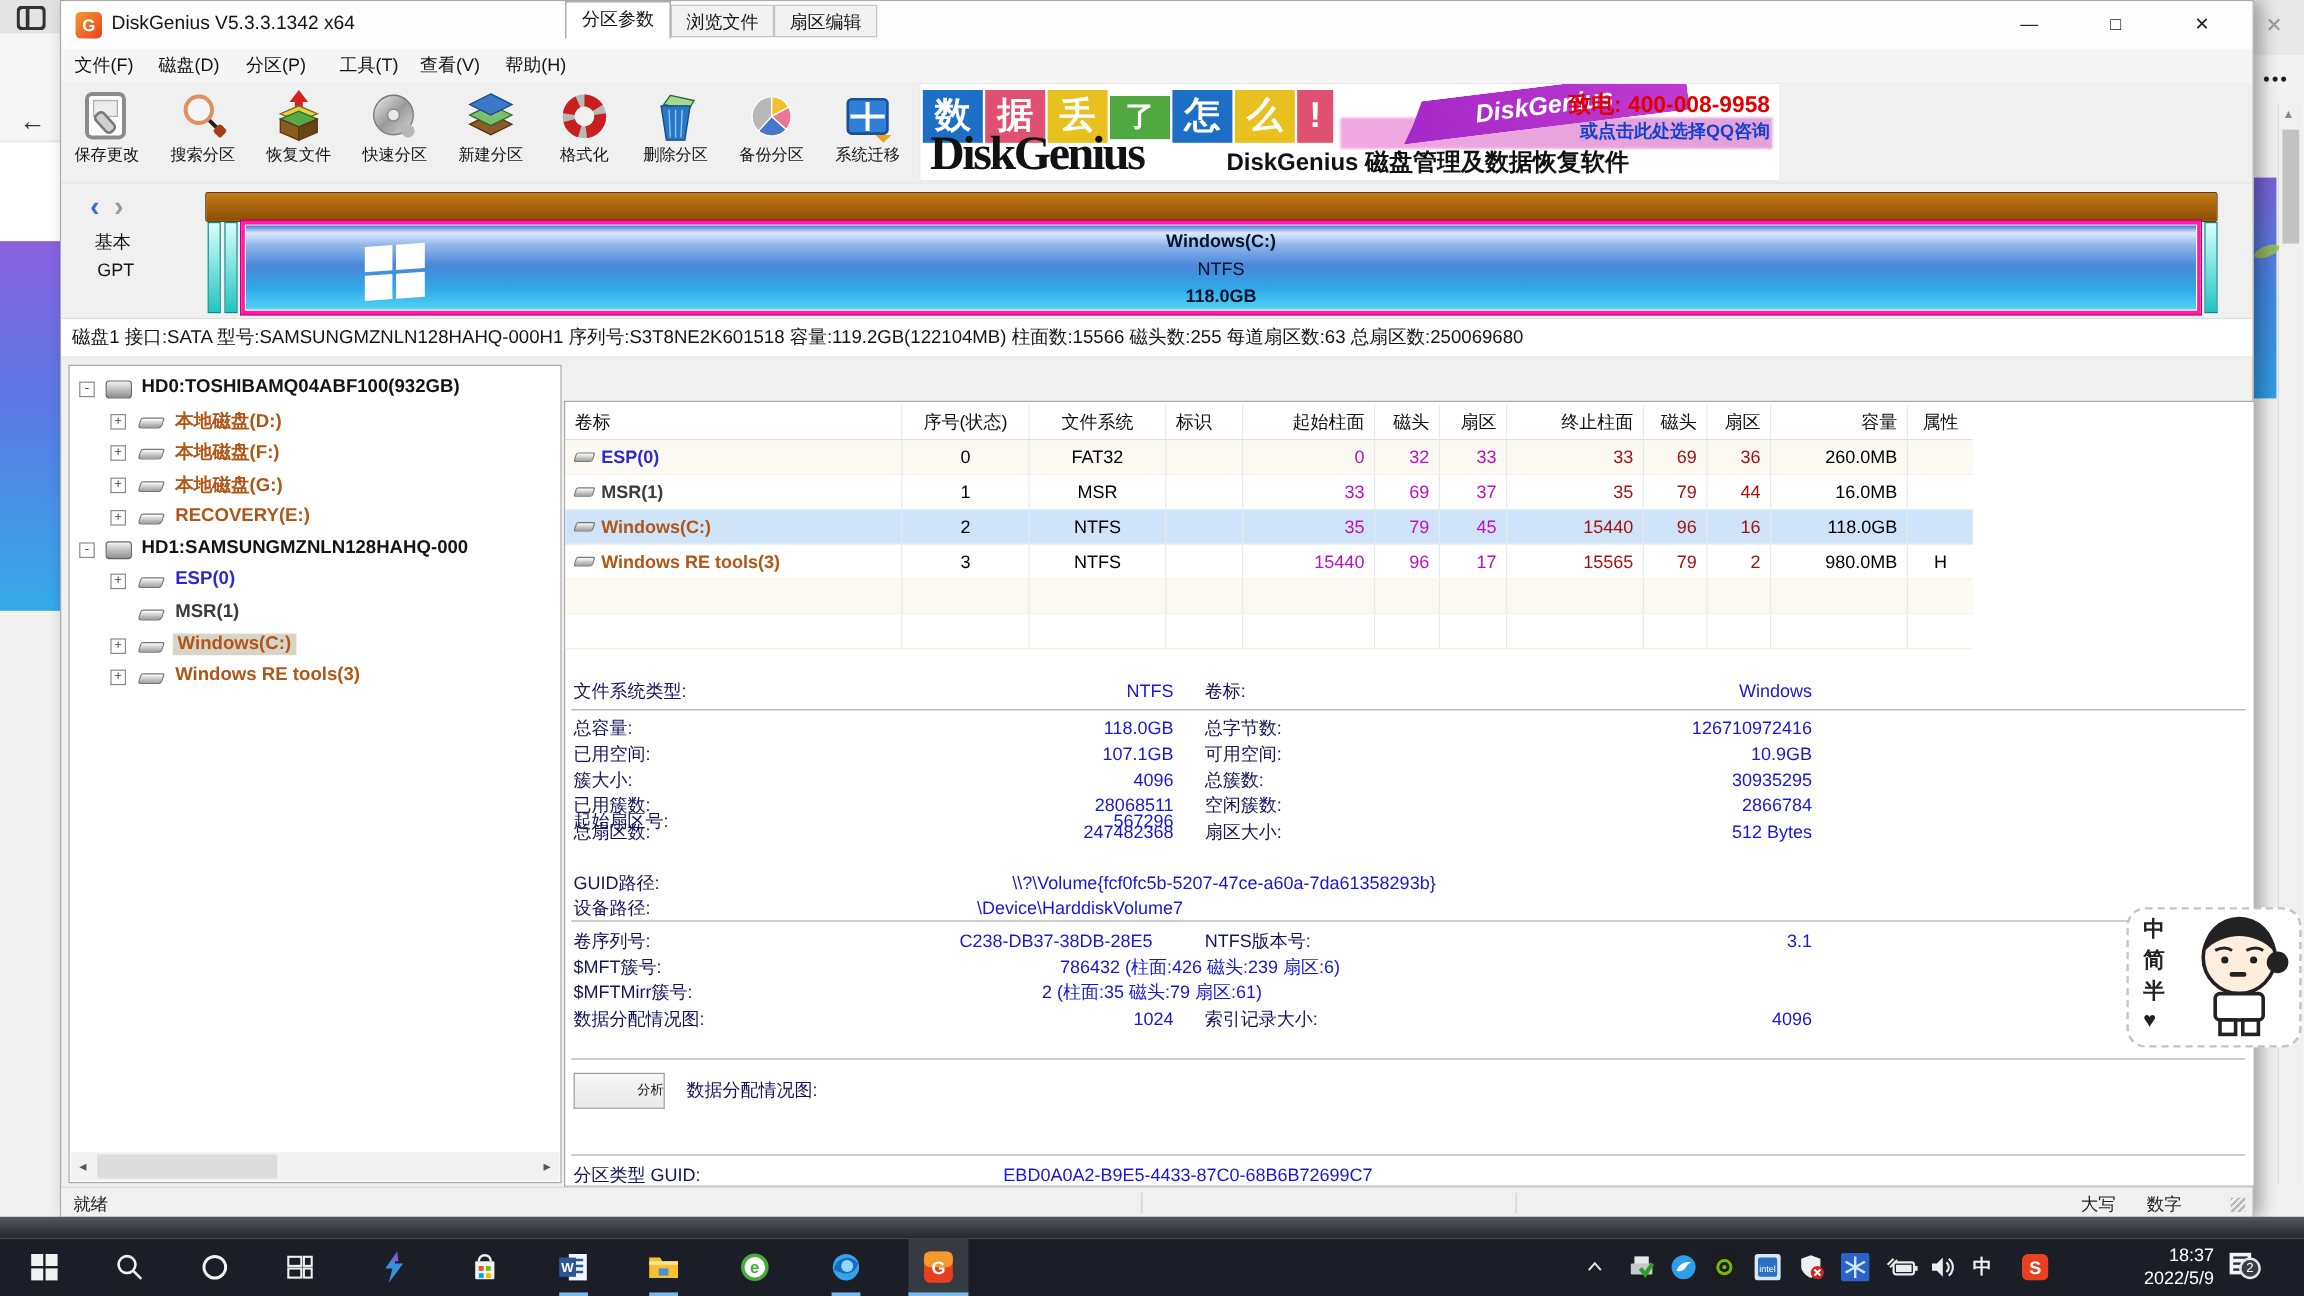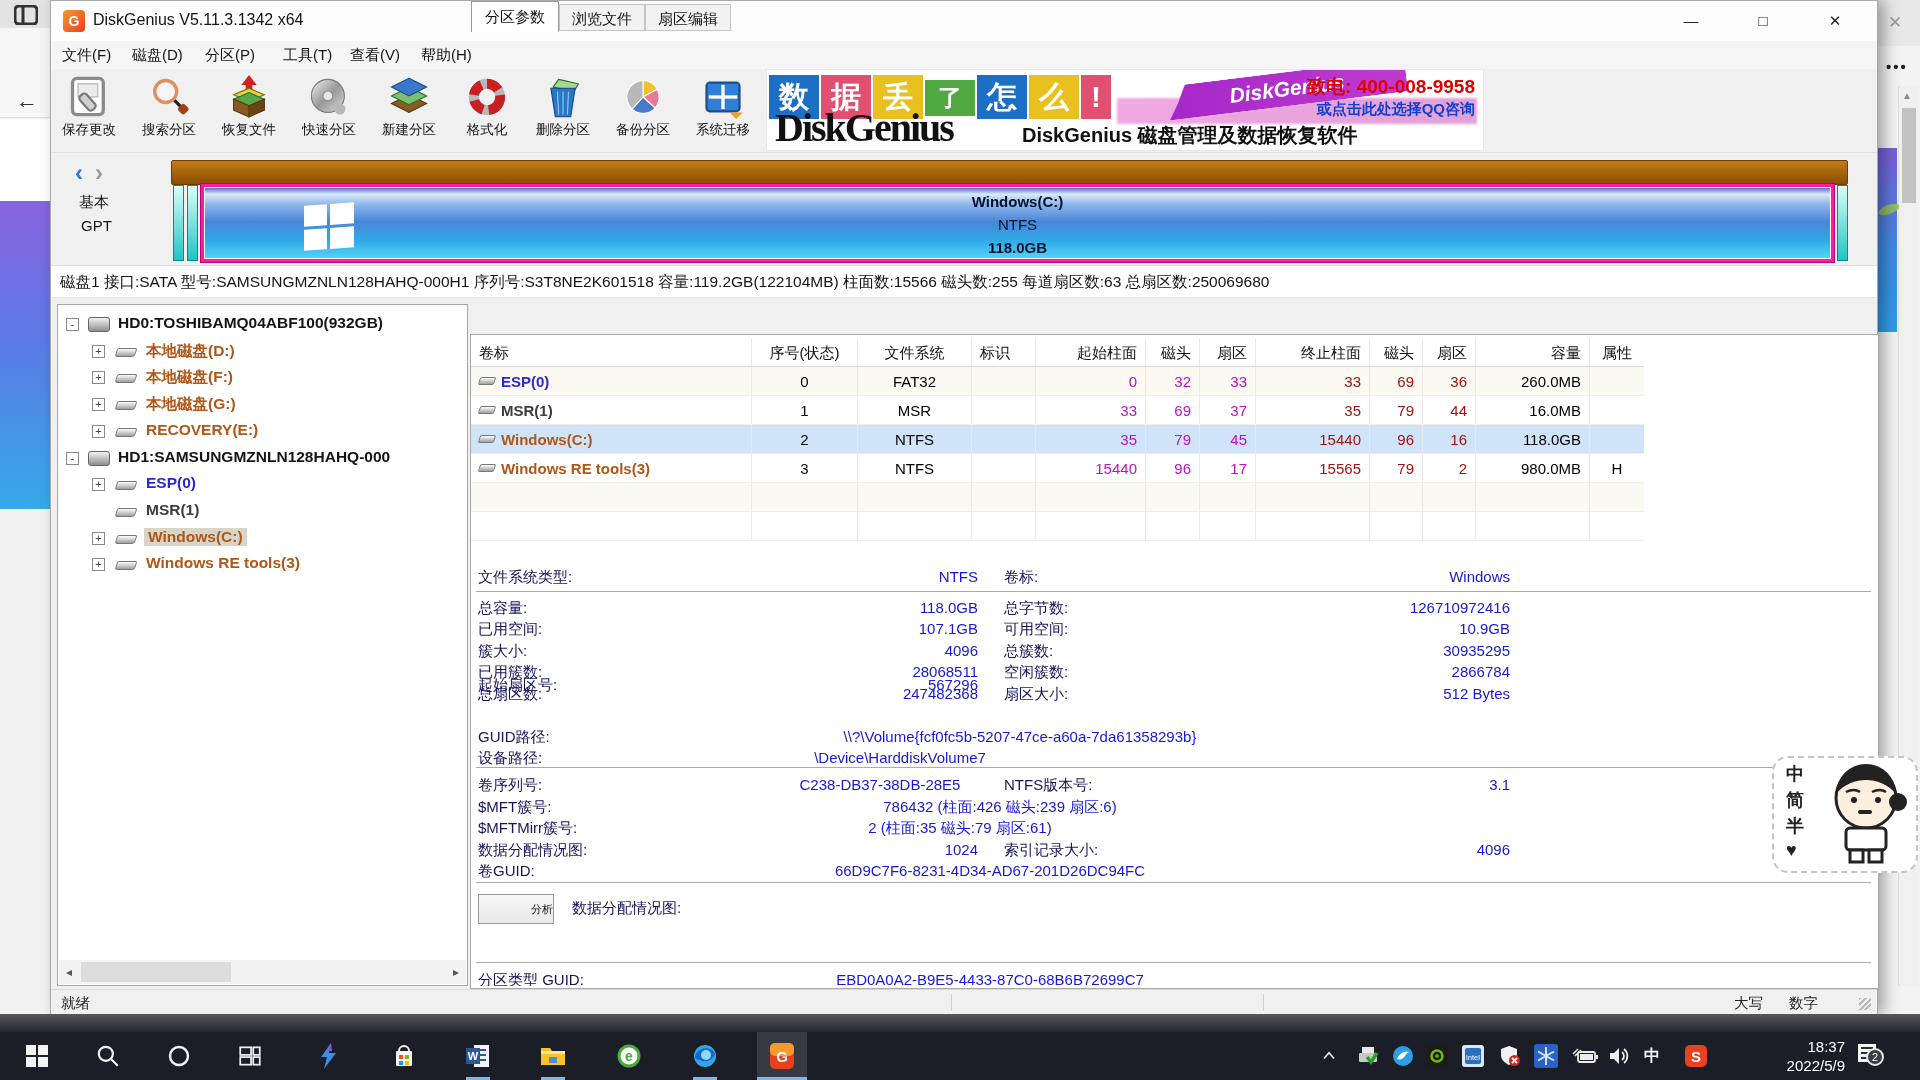--- a/index.html
+++ b/index.html
@@ -171,21 +171,21 @@
       <div class="thumb"></div>
     </div>
     <div class="grad"></div>
     <div class="swoosh"></div>
   </div>
 
   <div id="dgwin">
 
     <div id="titlebar">
       <div class="app-ico">G</div>
-      <span id="title-text">DiskGenius V5.11.3.1342 x64</span>
+      <span id="title-text">DiskGenius V5.3.3.1342 x64</span>
       <span class="winbtn" style="left:1614px">—</span>
       <span class="winbtn" style="left:1686px">□</span>
       <span class="winbtn" style="left:1758px">✕</span>
     </div>
 
     <div id="menubar">
       <span class="menu-item" style="left:7px">文件(F)</span>
       <span class="menu-item" style="left:77px">磁盘(D)</span>
       <span class="menu-item" style="left:150px">分区(P)</span>
       <span class="menu-item" style="left:228px">工具(T)</span>
@@ -556,24 +556,20 @@
       <div class="drow" style="top:816px">
         <span class="dlab dl1">$MFTMirr簇号:</span>
         <span class="d dval" style="position:absolute;left:200px;width:580px;text-align:center;color:#1818d2">2 (柱面:35 磁头:79 扇区:61)</span>
       </div>
       <div class="drow" style="top:838px">
         <span class="dlab dl1">数据分配情况图:</span>
         <span class="dval dv1">1024</span>
         <span class="dlab dl2">索引记录大小:</span>
         <span class="dval dv2">4096</span>
       </div>
-      <div class="drow" style="top:859px">
-        <span class="dlab dl1">卷GUID:</span>
-        <span class="dval" style="left:200px;width:640px;text-align:center">66D9C7F6-8231-4D34-AD67-201D26DC94FC</span>
-      </div>
       <div class="dsep" style="top:881px"></div>
       <button id="analyze-btn">分析</button>
       <span id="alloc-label">数据分配情况图:</span>
       <div class="dsep" style="top:961px"></div>
       <div id="clipped">
         <div class="drow" style="top:0">
           <span class="dlab dl1">分区类型 GUID:</span>
           <span class="dval" style="left:200px;width:640px;text-align:center">EBD0A0A2-B9E5-4433-87C0-68B6B72699C7</span>
         </div>
       </div>

